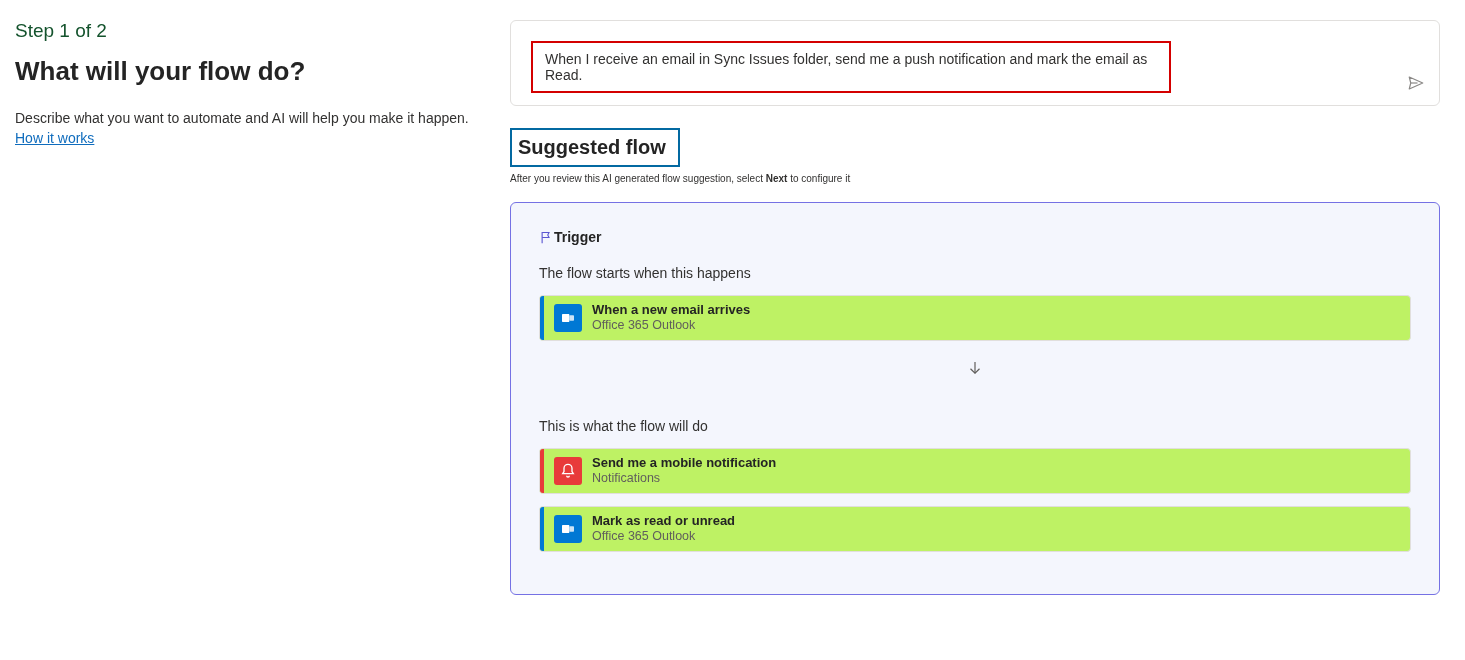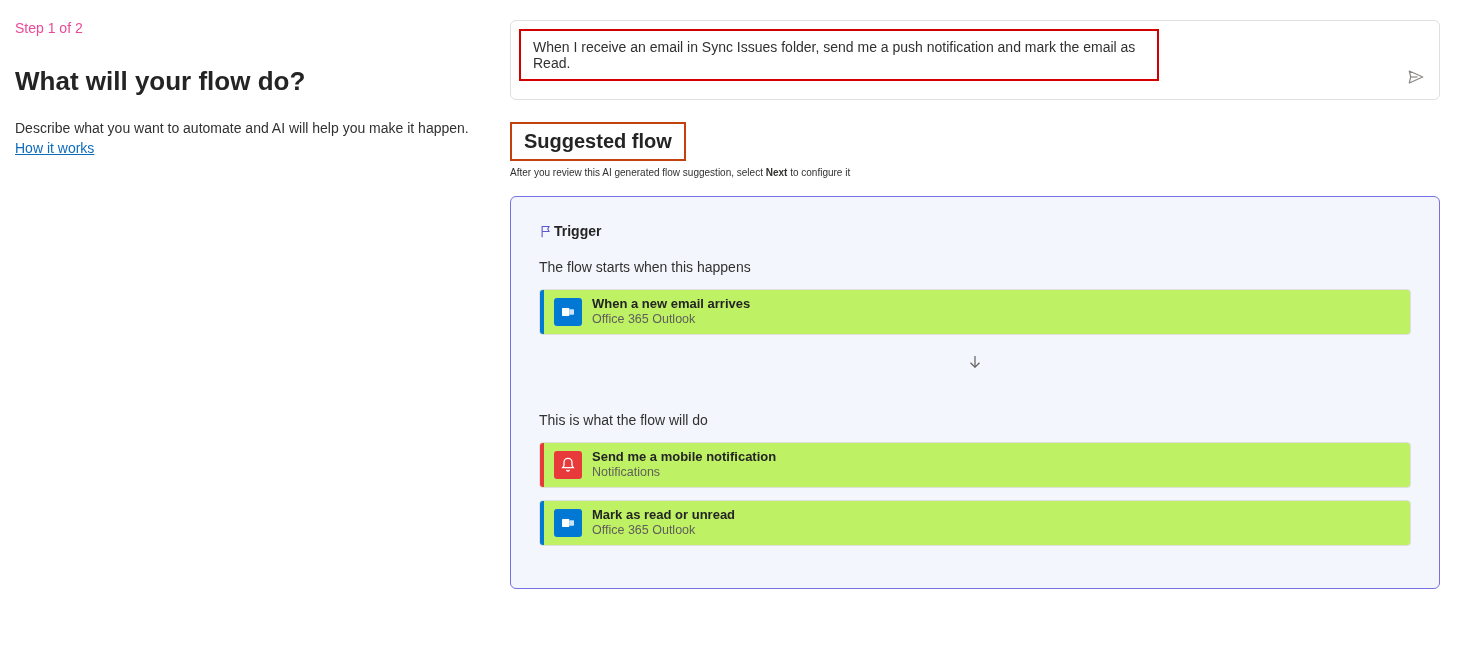--- a/index.html
+++ b/index.html
@@ -21,23 +21,23 @@
   }
   .left-col {
     width: 495px;
     padding-right: 30px;
   }
   .right-col {
     flex: 1;
     padding-right: 10px;
   }
   .step-label {
-    font-size: 14px;
-    color: #ec4899;
-    margin-bottom: 30px;
+    font-size: 19px;
+    color: #14532d;
+    margin-bottom: 14px;
   }
   .page-title {
     font-size: 26px;
     font-weight: 700;
     color: #242424;
     margin: 0 0 22px 0;
   }
   .page-desc {
     font-size: 14px;
     color: #323130;
@@ -45,21 +45,21 @@
   }
   .howitworks {
     color: #0F6CBD;
     font-size: 14px;
     text-align: right;
   }
   
   .prompt-wrap {
     border: 1px solid #e1dfdd;
     border-radius: 6px;
-    padding: 0;
+    padding: 12px;
     position: relative;
     min-height: 80px;
     display: flex;
     flex-direction: column;
   }
   .prompt-highlight {
     border: 2px solid #d40000;
     margin: 8px 8px 0 8px;
     padding: 8px 12px;
     font-size: 14px;
@@ -73,22 +73,22 @@
     position: absolute;
     right: 14px;
     bottom: 10px;
     color: #8a8886;
   }
   .send-svg { width:18px; height:18px; }
   
   .suggested-header-row { margin-top: 22px; }
   .suggested-title-box {
     display: inline-block;
-    border: 2px solid #c2410c;
-    padding: 6px 12px 6px 12px;
+    border: 2px solid #0369a1;
+    padding: 6px 12px 6px 6px;
   }
   .suggested-title {
     font-size: 20px;
     font-weight: 600;
     color: #242424;
   }
   .suggested-sub {
     font-size: 10px;
     color: #323130;
     margin-top: 6px;

